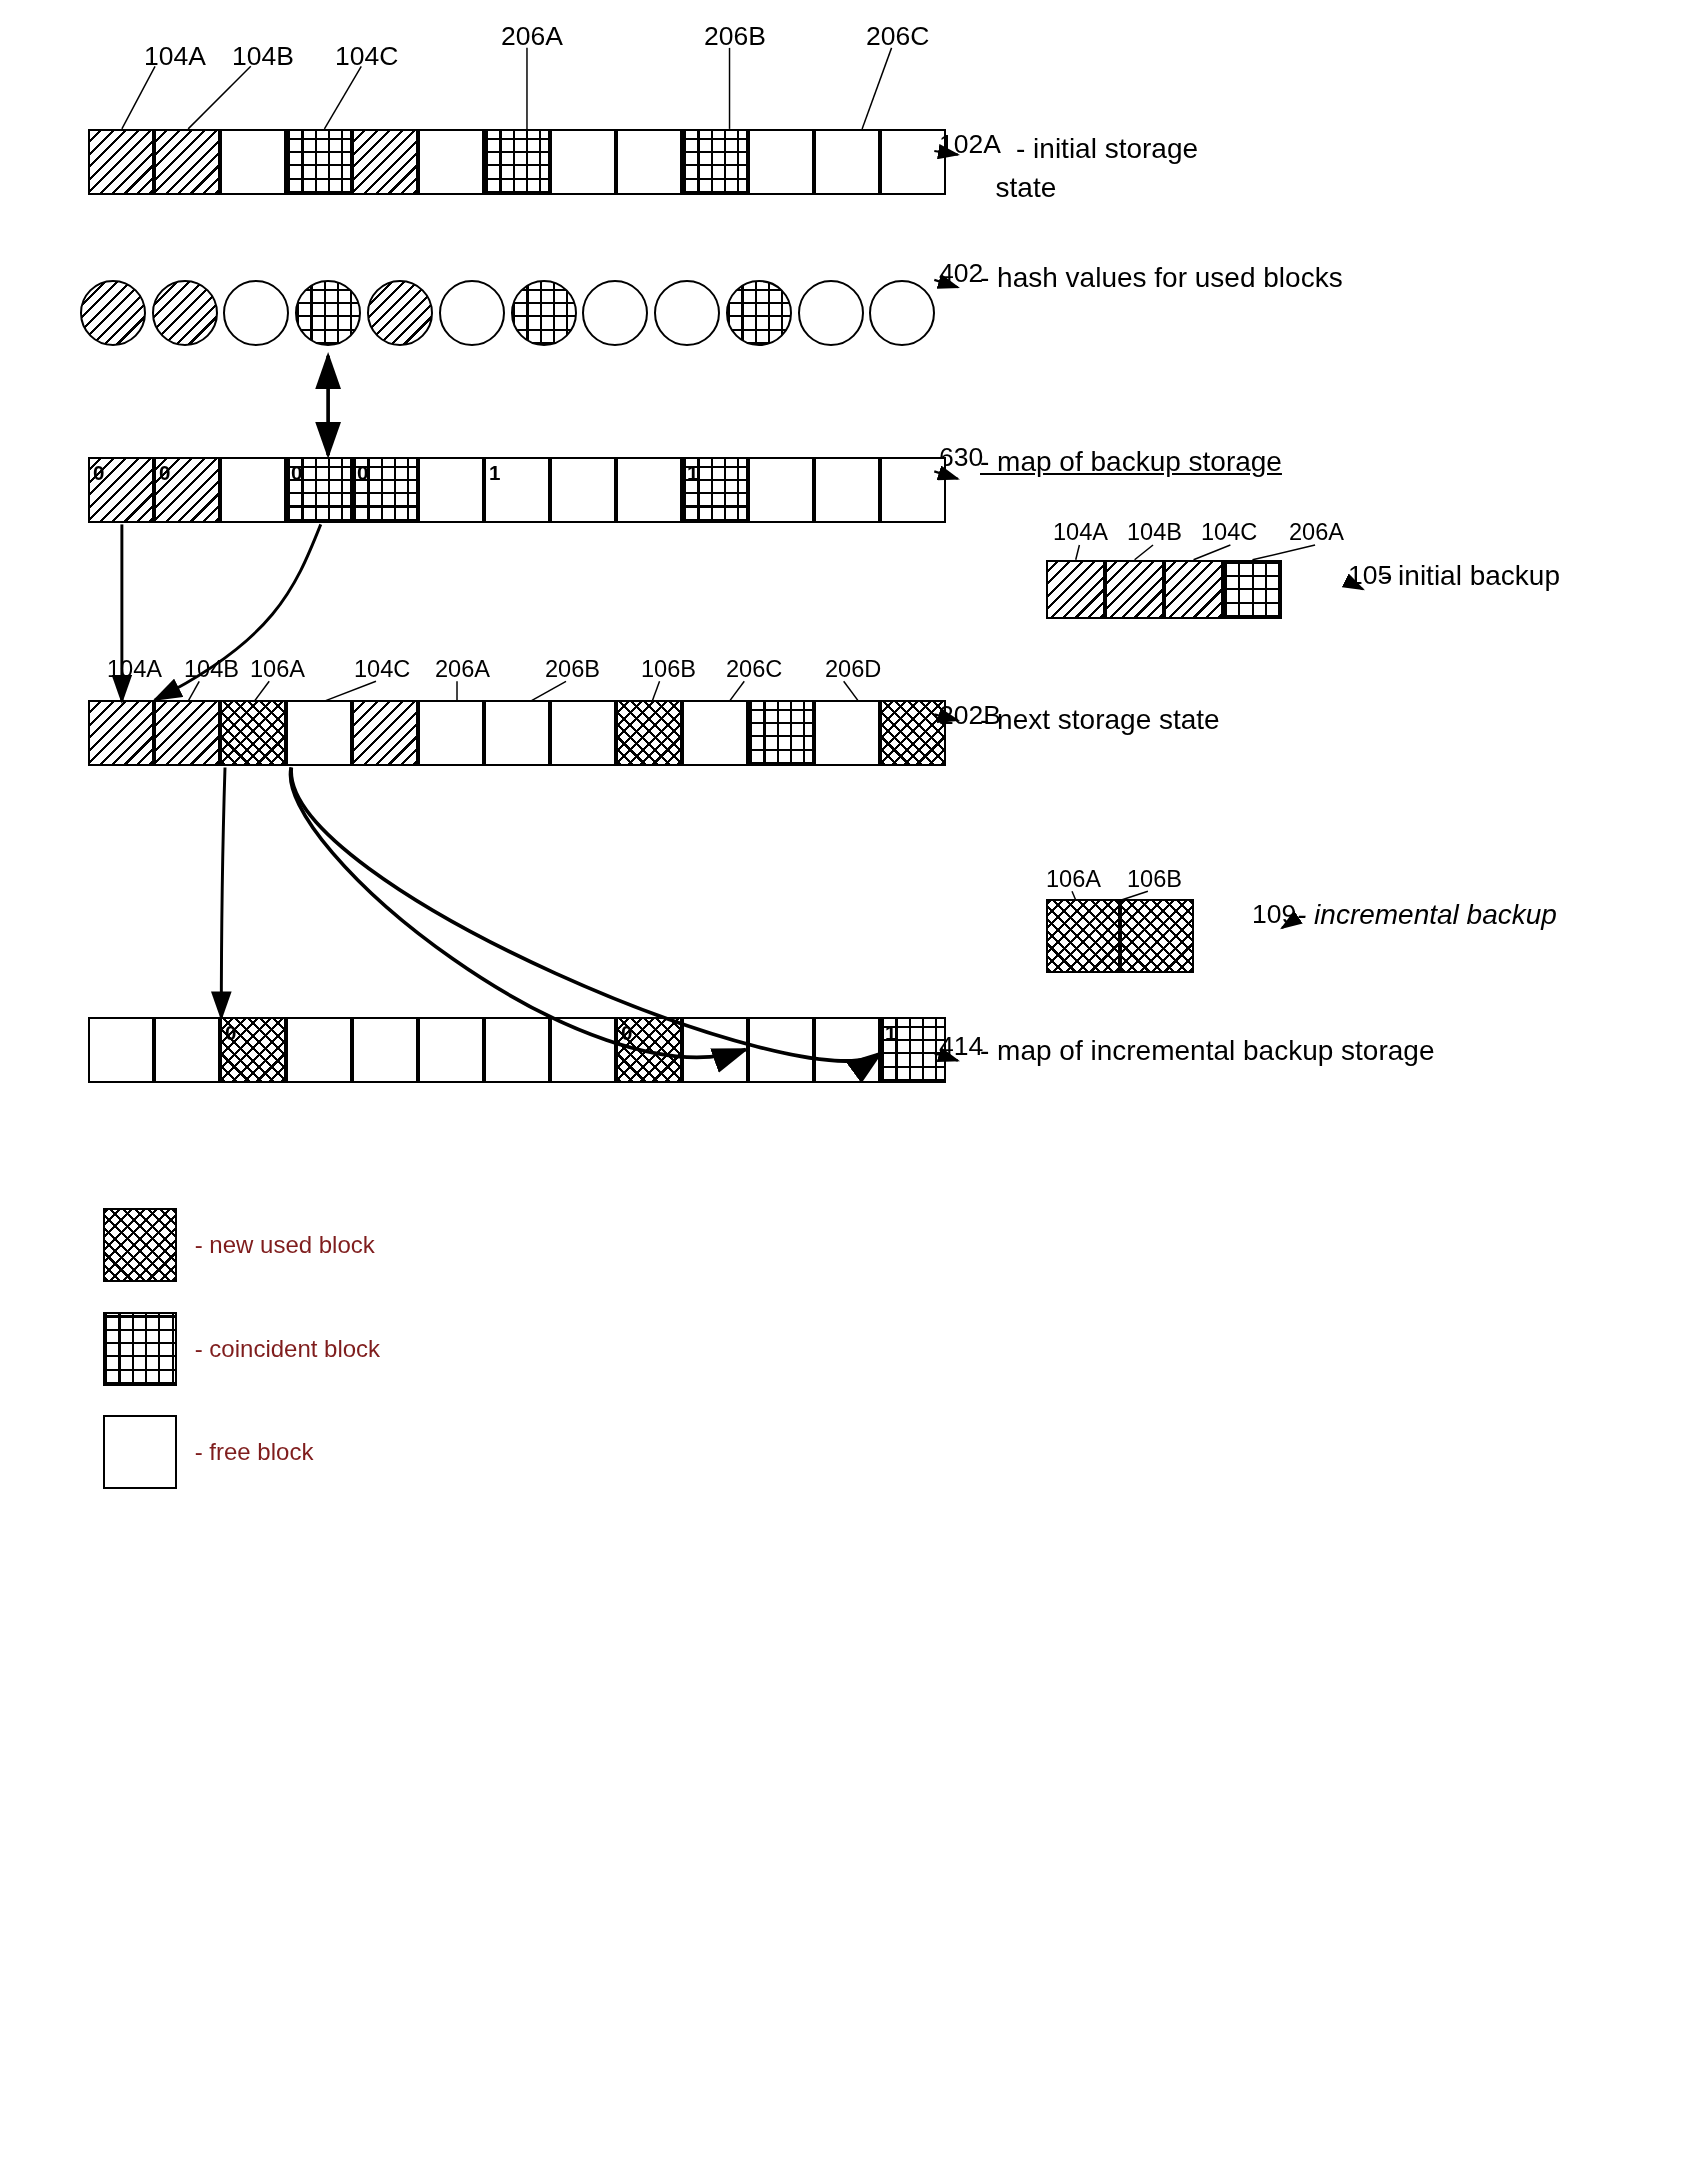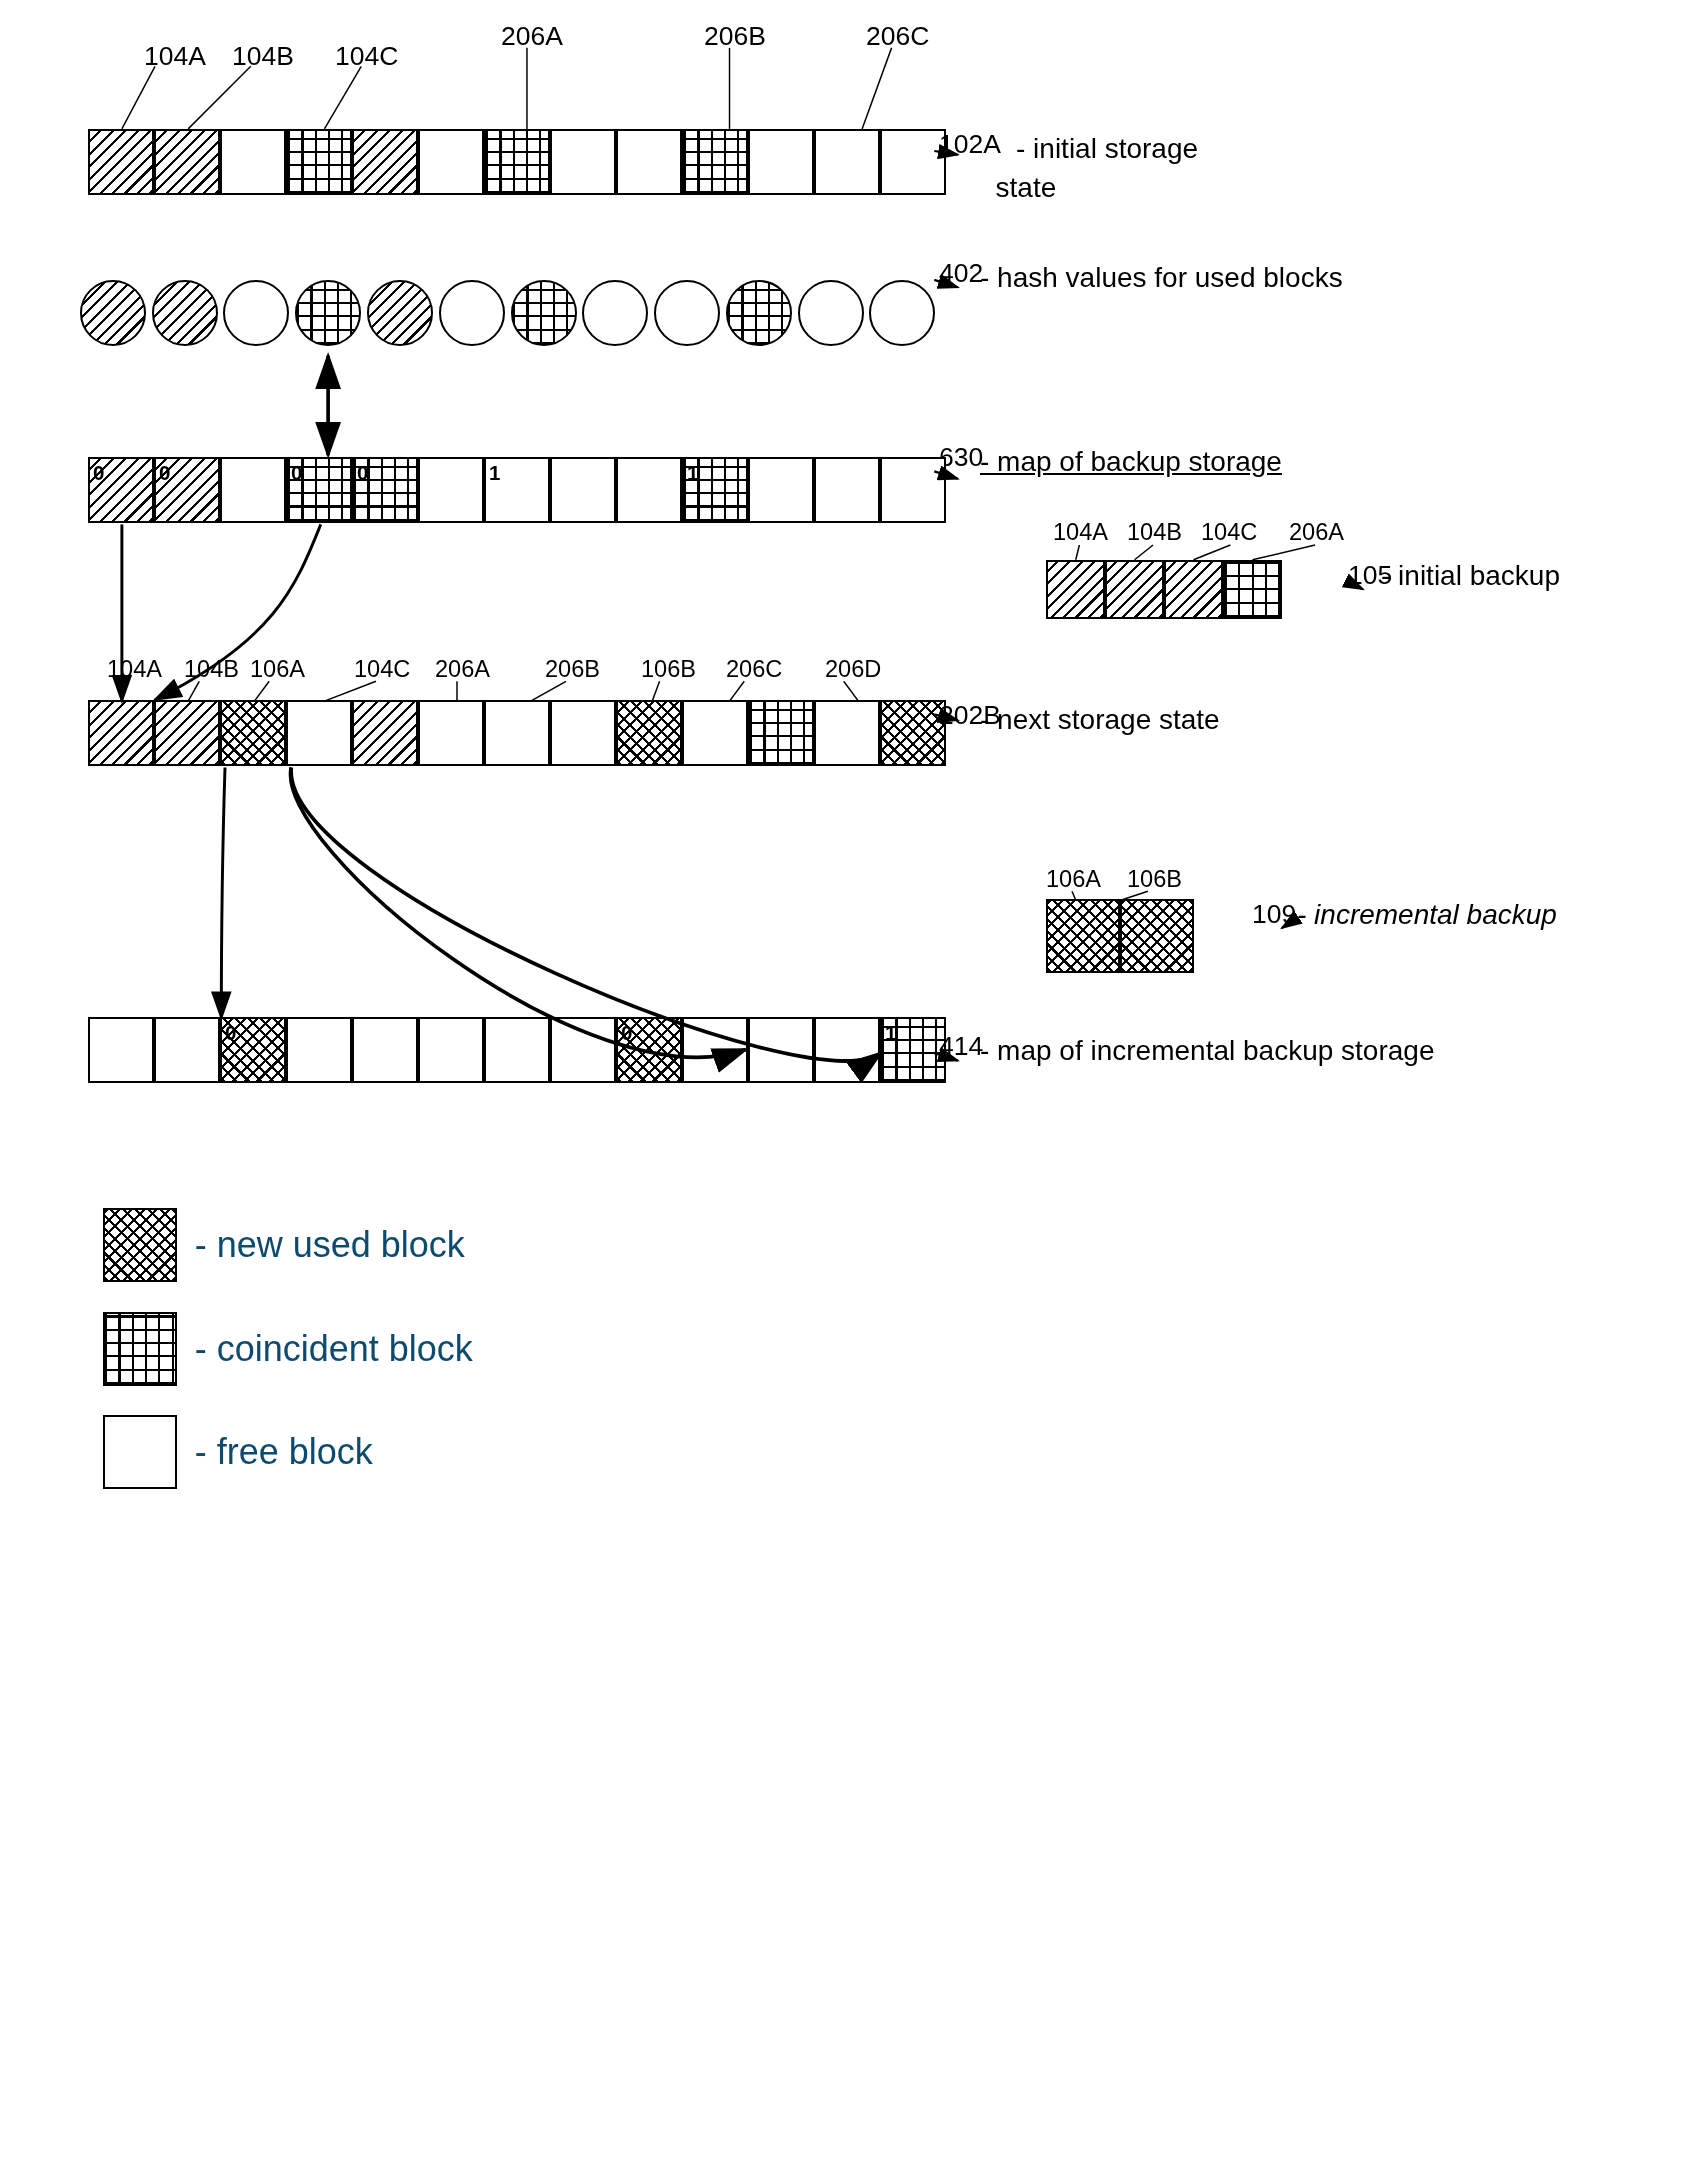--- a/index.html
+++ b/index.html
@@ -133,22 +133,22 @@
       border: 2.2px solid #000;
     }
 
     .legend-row {
       display: flex;
       align-items: center;
       gap: 17.7px;
     }
 
     .legend-text {
-      font-size: 36px;
-      color: #0c4a6e;
+      font-size: 24px;
+      color: #7f1d1d;
       white-space: nowrap;
     }
   </style>
 </head>
 <body>
 
 <div class="diagram-container">
 
   <div class="label" style="left:144px; top:41px;">104A</div>
   <div class="label" style="left:232px; top:41px;">104B</div>

